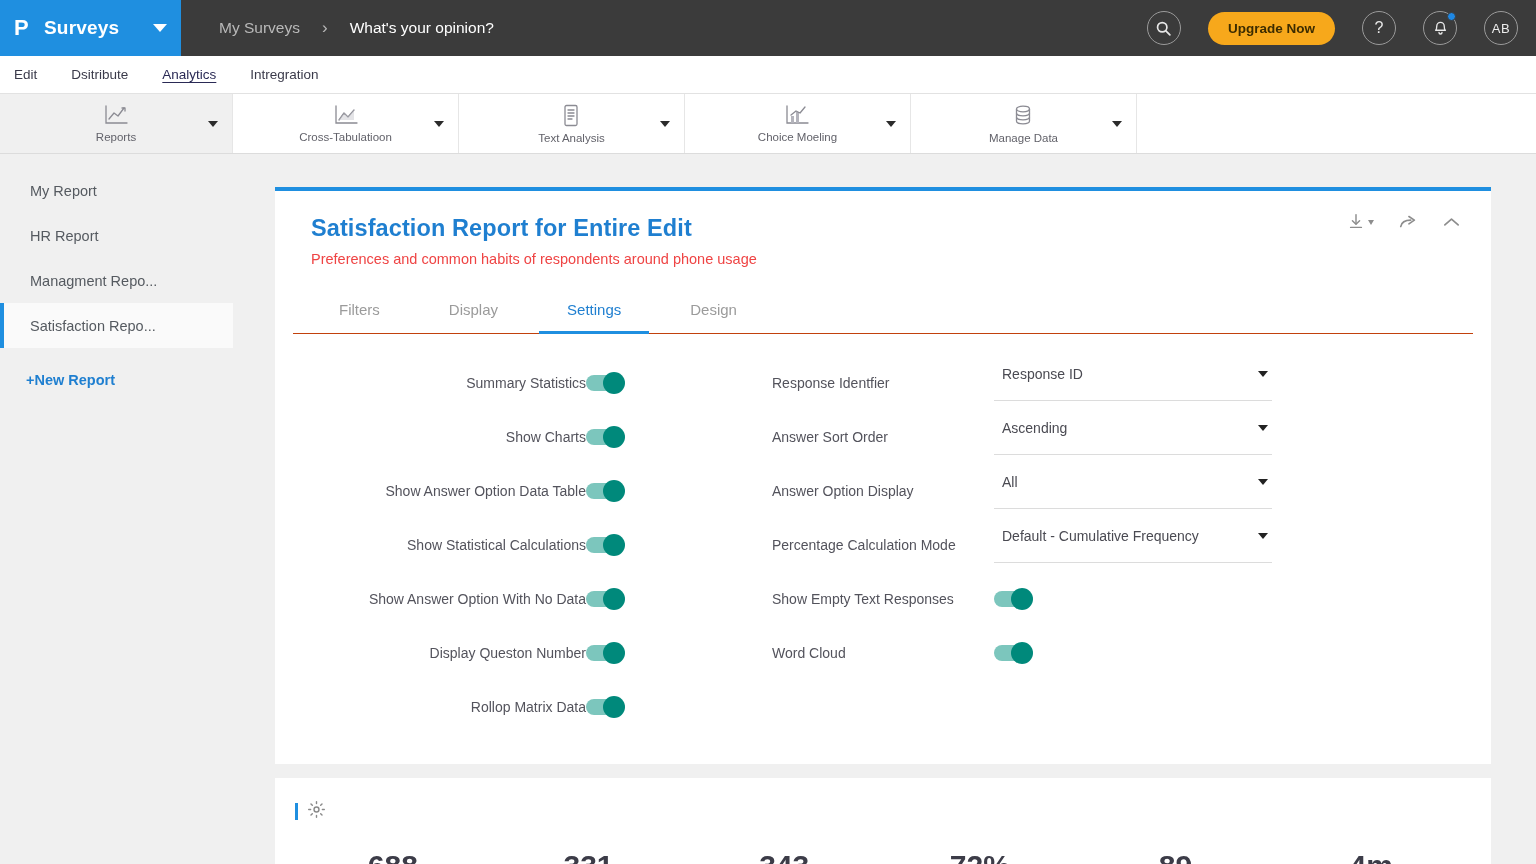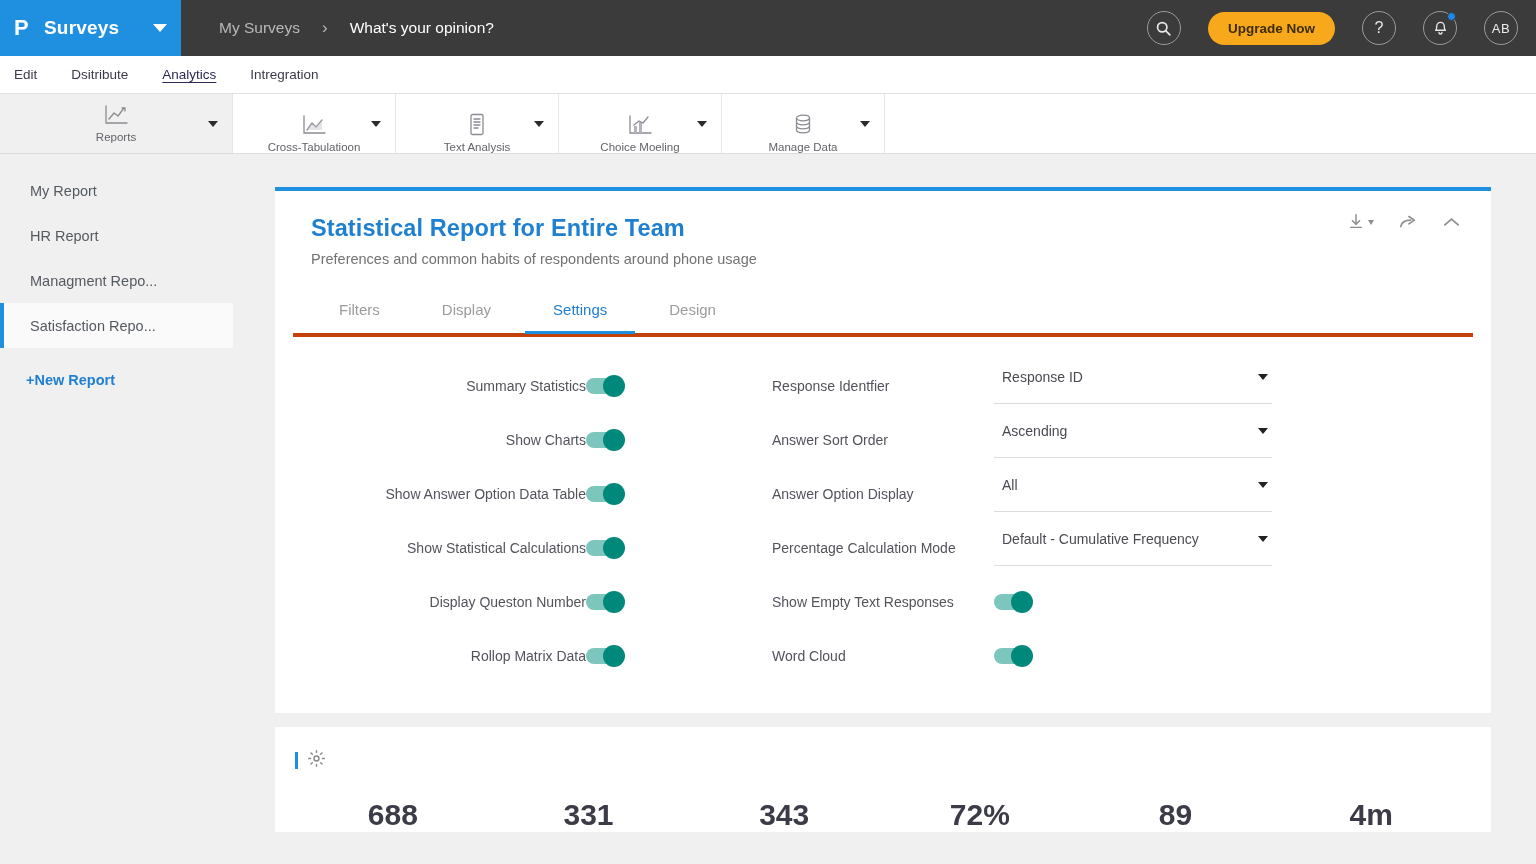--- a/index.html
+++ b/index.html
@@ -36,45 +36,45 @@
   .navitem { font-size: 13.5px; color: #3a3a4a; padding: 2px 3px; cursor: pointer; }
   .navitem.active { color: #2a2a55; text-decoration: underline; text-underline-offset: 3px; }
 
   
   .toolbar { height: 60px; background: #fff; border-bottom: 1px solid #dcdcdc; display: flex; align-items: stretch; }
   .tool {
     display: flex; align-items: center; position: relative; cursor: pointer;
     border-right: 1px solid #e6e6e6;
   }
   .tool.first { width: 233px; background: #f0f0f0; justify-content: center; }
-  .tool.rest { width: 163px; justify-content: center; align-items: flex-end; }
+  .tool.rest { width: 226px; justify-content: center; }
   .tool-inner { display: flex; flex-direction: column; align-items: center; gap: 5px; }
   .tool-label { font-size: 11.5px; color: #62626a; white-space: nowrap; }
   .tool-caret { position: absolute; right: 14px; top: 50%; transform: translateY(-50%); width: 0; height: 0; border-left: 5px solid transparent; border-right: 5px solid transparent; border-top: 6px solid #2b2b2b; }
   .tool-icon svg { display: block; }
 
   
   .body { display: flex; height: calc(864px - 56px - 38px - 60px); }
 
   .sidebar { width: 233px; background: #f0f0f0; flex-shrink: 0; padding-top: 14px; }
   .side-item { height: 45px; display: flex; align-items: center; padding-left: 26px; font-size: 14.5px; color: #555a60; cursor: pointer; border-left: 4px solid transparent; }
   .side-item.active { background: #fafafa; border-left: 4px solid #1f8fe0; color: #555a60; }
   .side-new { height: 45px; display: flex; align-items: center; padding-left: 26px; font-size: 14.5px; color: #1f7fd0; font-weight: bold; cursor: pointer; margin-top: 9px; }
 
   .content { flex: 1; background: #f0f0f0; padding: 33px 45px 0 42px; overflow: hidden; }
 
   .card { background: #fff; border-top: 4px solid #1f8fe0; padding: 0 18px; }
   .card-head { position: relative; padding: 24px 0 0 18px; }
   .card-title { font-size: 23.5px; color: #1f7fd0; font-weight: bold; letter-spacing: .1px; }
-  .card-sub { font-size: 14.5px; color: #737373; margin-top: 9px; }
+  .card-sub { font-size: 14.5px; color: #ef4444; margin-top: 9px; }
   .card-acts { position: absolute; right: 12px; top: 22px; display: flex; align-items: center; gap: 24px; }
   .card-acts > div { cursor: pointer; display: flex; align-items: center; gap: 3px; }
   .mini-caret { width: 0; height: 0; border-left: 3.5px solid transparent; border-right: 3.5px solid transparent; border-top: 5px solid #8d8d8d; }
 
-  .tabs { display: flex; gap: 6px; margin-top: 26px; border-bottom: 4px solid #c2410c; padding-left: 18px; }
+  .tabs { display: flex; gap: 13px; margin-top: 26px; border-bottom: 1px solid #c2410c; padding-left: 18px; }
   .tab { font-size: 15px; color: #9b9b9b; padding: 8px 28px 13px; cursor: pointer; border-bottom: 3px solid transparent; margin-bottom: -1px; }
   .tab.active { color: #1f7fd0; border-bottom: 3px solid #1f8fe0; }
 
   .settings { display: flex; padding: 22px 0 30px; }
   .col-l { width: 455px; padding-left: 28px; text-align: right; }
   .col-r { flex: 1; padding-left: 24px; padding-right: 30px; }
 
   .row { display: flex; align-items: center; height: 54px; }
   .row-label { font-size: 14px; color: #53535c; flex: 1; }
   .col-l .row-label { max-width: 265px; }
@@ -226,21 +226,21 @@
     <div class="side-item">HR Report</div>
     <div class="side-item">Managment Repo...</div>
     <div class="side-item active">Satisfaction Repo...</div>
     <div class="side-new">+New Report</div>
   </div>
 
   <div class="content">
 
     <div class="card">
       <div class="card-head">
-        <div class="card-title">Statistical Report for Entire Team</div>
+        <div class="card-title">Satisfaction Report for Entire Edit</div>
         <div class="card-sub">Preferences and common habits of respondents around phone usage</div>
 
         <div class="card-acts">
           <div>
             <svg width="18" height="18" viewBox="0 0 20 20" fill="none" stroke="#8d8d8d" stroke-width="1.6">
               <path d="M10 2v10" stroke-linecap="round"></path>
               <path d="M6 8.5l4 4 4-4" stroke-linecap="round" stroke-linejoin="round"></path>
               <path d="M4 16h12" stroke-linecap="round"></path>
             </svg>
             <span class="mini-caret"></span>
@@ -282,20 +282,26 @@
               </span>
           </div>
           <div class="row">
             <span class="row-label">Show Answer Option Data Table</span>
             <span class="toggle">
                 <span class="knob"></span>
               </span>
           </div>
           <div class="row">
             <span class="row-label">Show Statistical Calculations</span>
+            <span class="toggle">
+                <span class="knob"></span>
+              </span>
+          </div>
+          <div class="row">
+            <span class="row-label">Show Answer Option With No Data</span>
             <span class="toggle">
                 <span class="knob"></span>
               </span>
           </div>
           <div class="row">
             <span class="row-label">Display Queston Number</span>
             <span class="toggle">
                 <span class="knob"></span>
               </span>
           </div>

